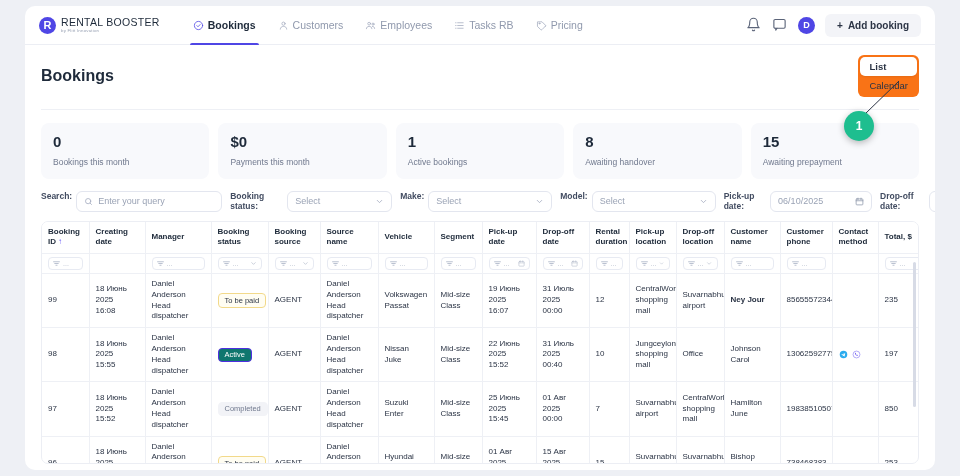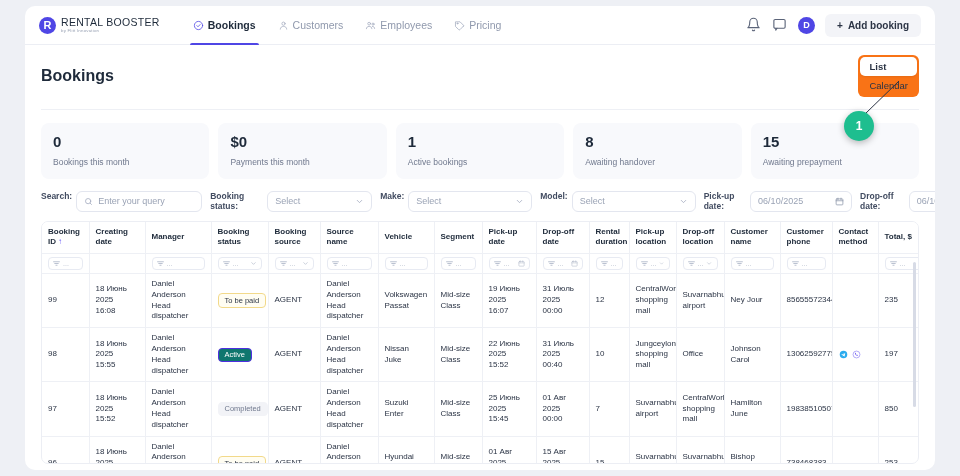--- a/index.html
+++ b/index.html
@@ -91,21 +91,21 @@
 
   
   .filters{ display:flex; align-items:flex-end; gap:8px; padding-bottom:9px;}
   .fgroup{ display:flex; flex-direction:row; gap:4px;}
   .flabel{ font-size:8.5px; color:#424c61; font-weight:bold;}
   .fctl{
     height:21px; border:1px solid #e3e6ef; border-radius:6px; background:#fff;
     display:flex; align-items:center; gap:5px; padding:0 7px;
     font-size:9px; color:#9aa3b5;
   }
-  .fctl.search{ width:126px;}
+  .fctl.search{ width:146px;}
   .fctl.sel{ width:124px; justify-content:space-between;}
   .fctl.date{ width:124px; justify-content:space-between;}
   .fctl svg{width:9px;height:9px;display:block;flex:none;}
   .btn-reset{
     height:21px; border:none; border-radius:6px; background:#f3f4f8;
     padding:0 17px; font-size:9px; font-weight:bold; color:#2b3445; cursor:pointer;
     font-family:inherit;
   }
   .btn-add{
     height:21px; border:none; border-radius:6px; background:#f3f4f8;
@@ -215,20 +215,26 @@
           <span>Customers</span>
         </div>
         <div class="nav-item">
           <svg viewBox="0 0 24 24" fill="none" stroke="#a5adc0" stroke-width="1.7" stroke-linecap="round" stroke-linejoin="round">
             <circle cx="9" cy="8" r="3"></circle>
             <path d="M3 19c0-3.3 2.7-5 6-5s6 1.7 6 5"></path>
             <circle cx="17.5" cy="9" r="2.3"></circle>
             <path d="M16 14c3 0 5 1.6 5 4.5"></path>
           </svg>
           <span>Employees</span>
+        </div>
+        <div class="nav-item">
+          <svg viewBox="0 0 24 24" fill="none" stroke="#a5adc0" stroke-width="1.7" stroke-linecap="round" stroke-linejoin="round">
+            <path d="M8 6h12M8 12h12M8 18h12M3.5 6h1M3.5 12h1M3.5 18h1"></path>
+          </svg>
+          <span>Tasks RB</span>
         </div>
         <div class="nav-item">
           <svg viewBox="0 0 24 24" fill="none" stroke="#a5adc0" stroke-width="1.7" stroke-linecap="round" stroke-linejoin="round">
             <path d="M20.6 13.4L13 21a2 2 0 0 1-2.8 0l-7-7V4h10l7.4 7.4a1.4 1.4 0 0 1 0 2z"></path>
             <circle cx="7.5" cy="7.5" r="1.2"></circle>
           </svg>
           <span>Pricing</span>
         </div>
       </div>
 
@@ -585,21 +591,21 @@
               <td style="white-space: pre-line;">Daniel Anderson Head dispatcher</td>
               <td style="white-space: pre-line;">Volkswagen Passat</td>
               <td style="white-space: pre-line;">Mid-size Class</td>
               <td style="white-space: pre-line;">19 Июнь 2025
 16:07</td>
               <td style="white-space: pre-line;">31 Июль 2025
 00:00</td>
               <td style="white-space: pre-line;">12</td>
               <td style="white-space: pre-line;">CentralWorld shopping mall</td>
               <td style="white-space: pre-line;">Suvarnabhumi airport</td>
-              <td style="white-space: pre-line;">Ney Jour</td>
+              <td style="white-space: pre-line; font-weight: bold;">Ney Jour</td>
               <td style="white-space: pre-line;">85655572344...</td>
               <td>
                 <div class="cm"></div>
               </td>
               <td style="white-space: pre-line;">235</td>
             </tr>
             <tr>
               <td style="white-space: pre-line;">98</td>
               <td style="white-space: pre-line;">18 Июнь 2025
 15:55</td>

